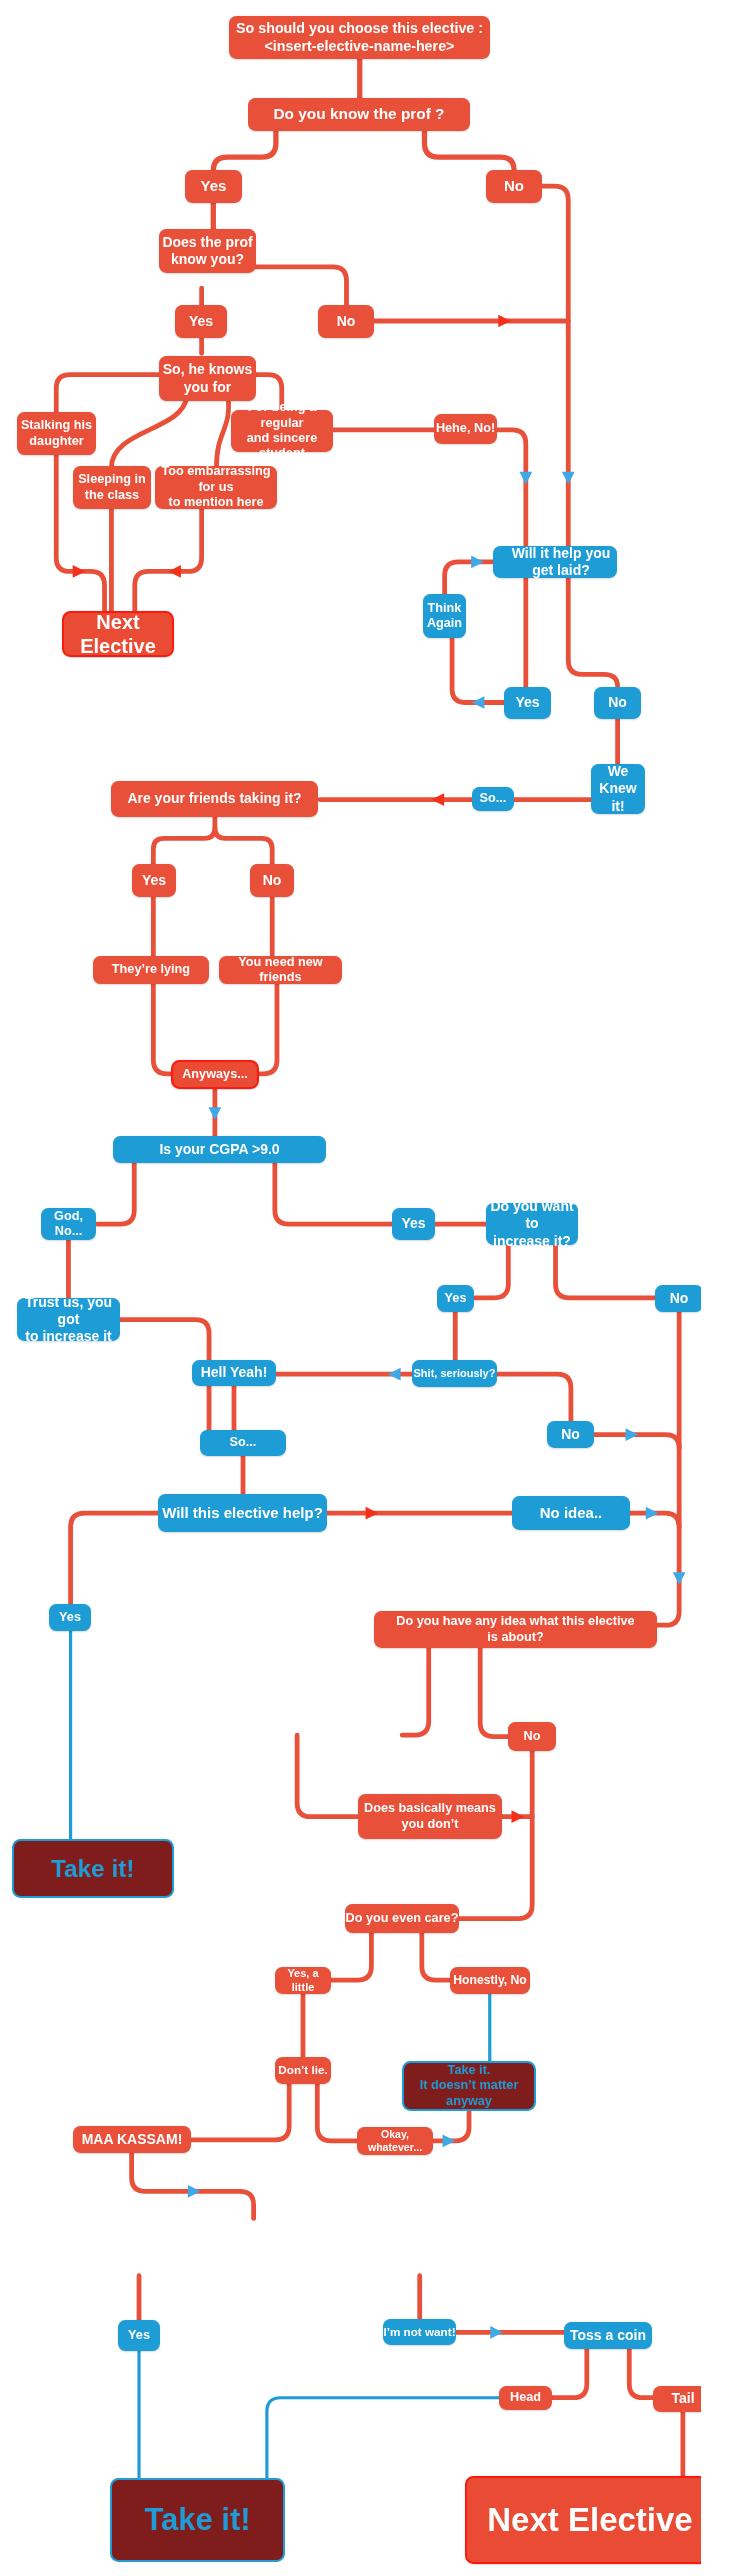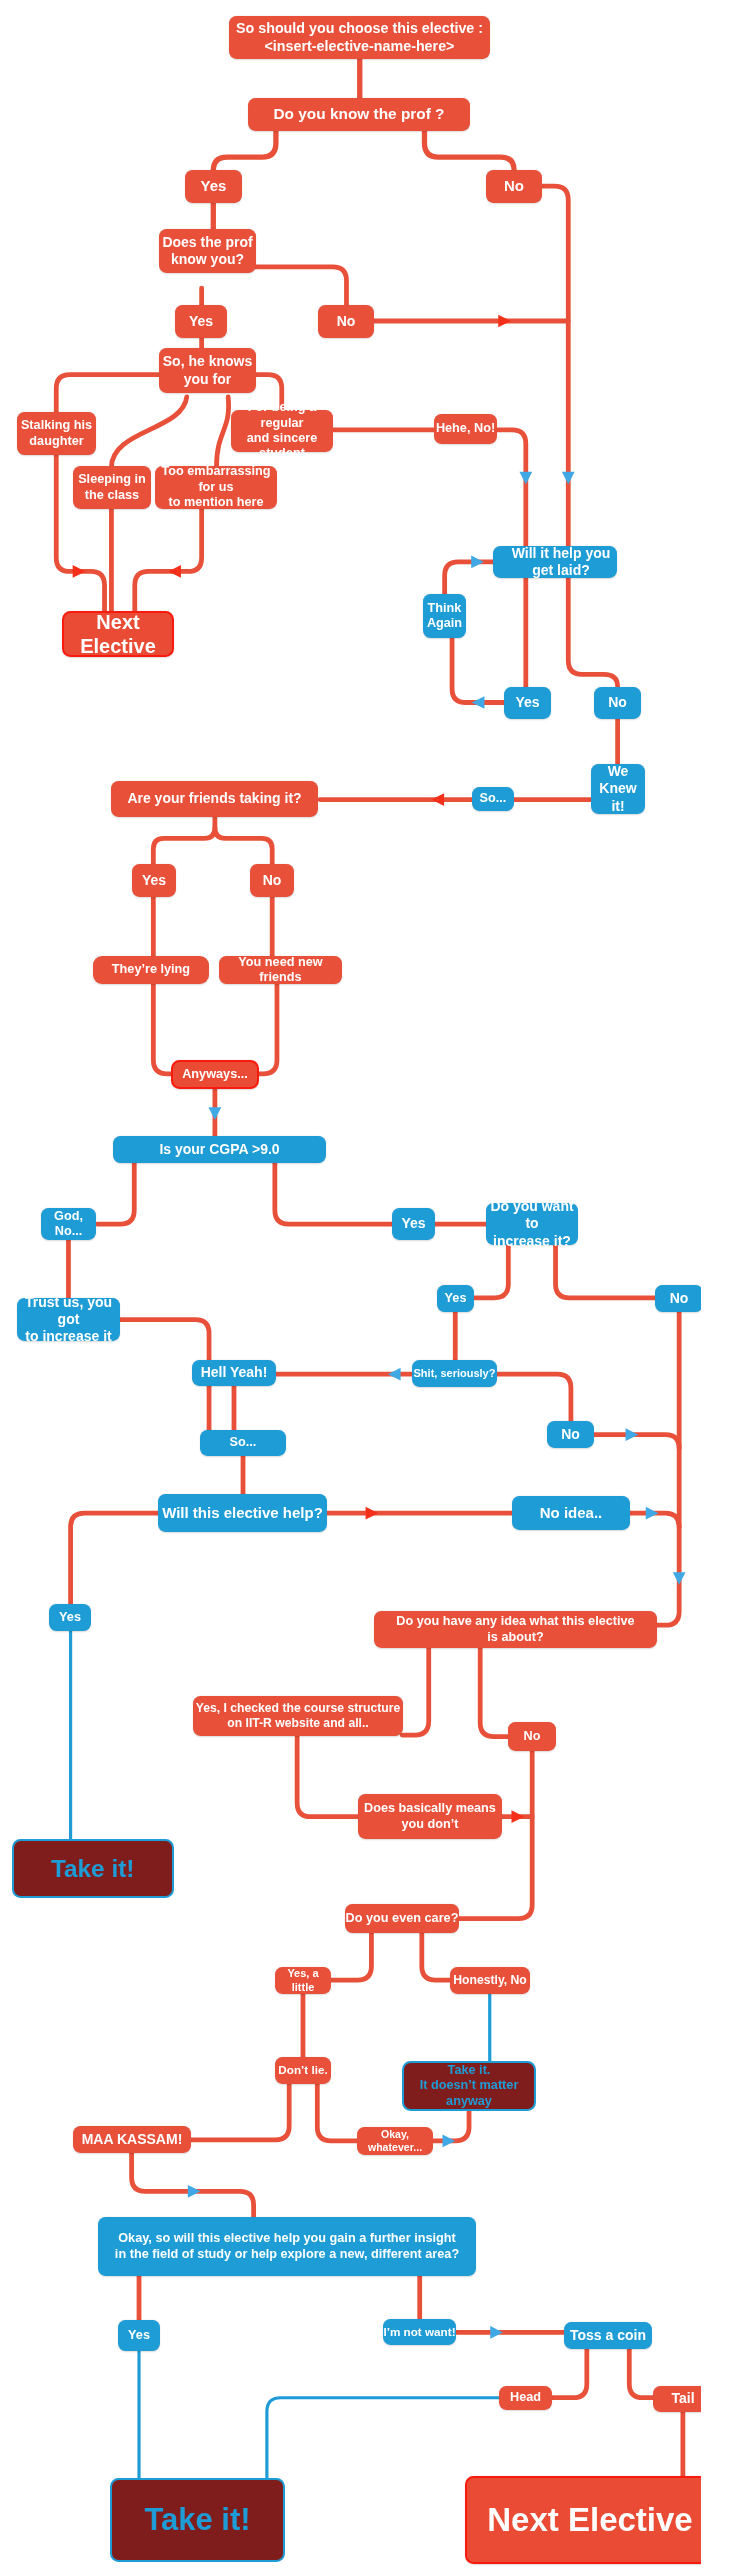--- a/index.html
+++ b/index.html
@@ -114,21 +114,21 @@
     </svg>
 <div class="node red" style="left: 229px; top: 16px; width: 261px; height: 43px; font-size: 14.3px;">So should you choose this elective :
 &lt;insert-elective-name-here&gt;</div>
     <div class="node red" style="left: 248px; top: 98px; width: 222px; height: 33px; font-size: 15.4px;">Do you know the prof ?</div>
     <div class="node red" style="left: 185px; top: 170px; width: 57px; height: 33px; font-size: 15px;">Yes</div>
     <div class="node red" style="left: 486px; top: 170px; width: 56px; height: 33px; font-size: 15px;">No</div>
     <div class="node red" style="left: 159px; top: 229px; width: 97px; height: 44px; font-size: 14px;">Does the prof
 know you?</div>
     <div class="node red" style="left: 175px; top: 305px; width: 52px; height: 33px; font-size: 14px;">Yes</div>
     <div class="node red" style="left: 318px; top: 305px; width: 56px; height: 33px; font-size: 14px;">No</div>
-    <div class="node red" style="left: 159px; top: 348px; width: 97px; height: 45px; font-size: 14px;">So, he knows
+    <div class="node red" style="left: 159px; top: 356px; width: 97px; height: 45px; font-size: 14px;">So, he knows
 you for</div>
     <div class="node red" style="left: 17px; top: 412px; width: 79px; height: 43px; font-size: 12.7px;">Stalking his
 daughter</div>
     <div class="node red" style="left: 231px; top: 410px; width: 102px; height: 42px; font-size: 12.7px;">For being a regular
 and sincere student</div>
     <div class="node red" style="left: 73px; top: 466px; width: 78px; height: 43px; font-size: 12.7px;">Sleeping in
 the class</div>
     <div class="node red" style="left: 155px; top: 466px; width: 122px; height: 43px; font-size: 12.7px;">Too embarrassing for us
 to mention here</div>
     <div class="node red" style="left: 434px; top: 414px; width: 63px; height: 30px; font-size: 12.7px;">Hehe, No!</div>
@@ -137,57 +137,53 @@
     <div class="node blue" style="left: 423px; top: 594px; width: 43px; height: 44px; font-size: 12.7px;">Think
 Again</div>
     <div class="node blue" style="left: 504px; top: 687px; width: 47px; height: 32px; font-size: 14px;">Yes</div>
     <div class="node blue" style="left: 594px; top: 687px; width: 47px; height: 32px; font-size: 14px;">No</div>
     <div class="node blue" style="left: 591px; top: 764px; width: 54px; height: 50px; font-size: 14px;">We
 Knew it!</div>
     <div class="node blue" style="left: 472px; top: 787px; width: 42px; height: 24px; font-size: 12.7px;">So...</div>
     <div class="node red" style="left: 111px; top: 781px; width: 207px; height: 36px; font-size: 14px;">Are your friends taking it?</div>
     <div class="node red" style="left: 132px; top: 864px; width: 44px; height: 33px; font-size: 14px;">Yes</div>
     <div class="node red" style="left: 250px; top: 864px; width: 44px; height: 33px; font-size: 14px;">No</div>
-    <div class="node red" style="left: 93px; top: 956px; width: 116px; height: 28px; font-size: 12.7px; border-radius: 9px;">They’re lying</div>
+    <div class="node red" style="left: 93px; top: 956px; width: 116px; height: 28px; font-size: 12.7px;">They’re lying</div>
     <div class="node red" style="left: 219px; top: 956px; width: 123px; height: 28px; font-size: 12.7px;">You need new friends</div>
     <div class="node redBright" style="left: 171px; top: 1060px; width: 88px; height: 29px; font-size: 12.7px;">Anyways...</div>
     <div class="node blue" style="left: 113px; top: 1136px; width: 213px; height: 26.5px; font-size: 14px;">Is your CGPA &gt;9.0</div>
     <div class="node blue" style="left: 41px; top: 1208px; width: 55px; height: 32px; font-size: 12.7px;">God, No...</div>
     <div class="node blue" style="left: 392px; top: 1208px; width: 43px; height: 32px; font-size: 14px;">Yes</div>
     <div class="node blue" style="left: 486px; top: 1203px; width: 92px; height: 42px; font-size: 14px;">Do you want to
 increase it?</div>
     <div class="node blue" style="left: 17px; top: 1298px; width: 103px; height: 43px; font-size: 14px;">Trust us, you got
 to increase it</div>
     <div class="node blue" style="left: 437px; top: 1285px; width: 37px; height: 26.5px; font-size: 12.7px;">Yes</div>
     <div class="node blue" style="left: 655px; top: 1285px; width: 48px; height: 26.5px; font-size: 14px;">No</div>
     <div class="node blue" style="left: 192px; top: 1360px; width: 84px; height: 26px; font-size: 14px;">Hell Yeah!</div>
     <div class="node blue" style="left: 412px; top: 1360px; width: 85px; height: 27px; font-size: 11px;">Shit, seriously?</div>
     <div class="node blue" style="left: 200px; top: 1430px; width: 86px; height: 25.5px; font-size: 12.7px;">So...</div>
     <div class="node blue" style="left: 547px; top: 1421px; width: 47px; height: 26.5px; font-size: 14px;">No</div>
     <div class="node blue" style="left: 158px; top: 1494px; width: 169px; height: 38px; font-size: 15px;">Will this elective help?</div>
     <div class="node blue" style="left: 512px; top: 1496px; width: 118px; height: 34px; font-size: 15px;">No idea..</div>
     <div class="node red" style="left: 374px; top: 1611px; width: 283px; height: 37px; font-size: 12.7px;">Do you have any idea what this elective
 is about?</div>
-    <div class="node red" style="left: 193px; top: 1696px; width: 210px; height: 40px; font-size: 12.2px;">Yes, I checked the course structure
-on IIT-R website and all..</div>
     <div class="node red" style="left: 508px; top: 1722px; width: 48px; height: 29px; font-size: 12.7px;">No</div>
     <div class="node blue" style="left: 49px; top: 1604px; width: 42px; height: 27px; font-size: 12.7px;">Yes</div>
     <div class="node red" style="left: 358px; top: 1794px; width: 144px; height: 45px; font-size: 12.7px;">Does basically means
 you don’t</div>
     <div class="node blueOutline" style="left: 11.7px; top: 1839px; width: 162px; height: 59px; font-size: 24.4px;">Take it!</div>
     <div class="node red" style="left: 345px; top: 1904px; width: 114px; height: 29px; font-size: 12.7px;">Do you even care?</div>
     <div class="node red" style="left: 275px; top: 1967px; width: 56px; height: 27px; font-size: 11px;">Yes, a little</div>
     <div class="node red" style="left: 450px; top: 1967px; width: 80px; height: 27px; font-size: 12.2px;">Honestly, No</div>
     <div class="node red" style="left: 275px; top: 2057px; width: 56px; height: 27px; font-size: 11.7px;">Don’t lie.</div>
     <div class="node blueOutline" style="left: 402px; top: 2061px; width: 134px; height: 50px; font-size: 12.7px;">Take it.
 It doesn’t matter anyway</div>
     <div class="node red" style="left: 357px; top: 2127px; width: 76px; height: 28px; font-size: 10.6px;">Okay, whatever...</div>
     <div class="node red" style="left: 73px; top: 2126px; width: 118px; height: 27px; font-size: 14px;">MAA KASSAM!</div>
-    <div class="node blue" style="left: 98px; top: 2217px; width: 378px; height: 59px; font-size: 12.7px;">Okay, so will this elective help you gain a further insight
-in the field of study or help explore a new, different area?</div>
     <div class="node blue" style="left: 118px; top: 2320px; width: 42px; height: 31px; font-size: 12.7px;">Yes</div>
     <div class="node blue" style="left: 383px; top: 2319px; width: 73px; height: 25.5px; font-size: 11.7px;">I’m not want!</div>
     <div class="node blue" style="left: 564px; top: 2322px; width: 88px; height: 26.5px; font-size: 14px;">Toss a coin</div>
     <div class="node red" style="left: 499px; top: 2386px; width: 53px; height: 24px; font-size: 12.7px;">Head</div>
     <div class="node red" style="left: 653px; top: 2386px; width: 60px; height: 25.5px; font-size: 14px;">Tail</div>
     <div class="node blueOutline" style="left: 110px; top: 2478px; width: 175px; height: 84px; font-size: 31px;">Take it!</div>
     <div class="node redBright" style="left: 465px; top: 2476px; width: 250px; height: 88px; font-size: 33px;">Next Elective</div>
   </div>
 
 

